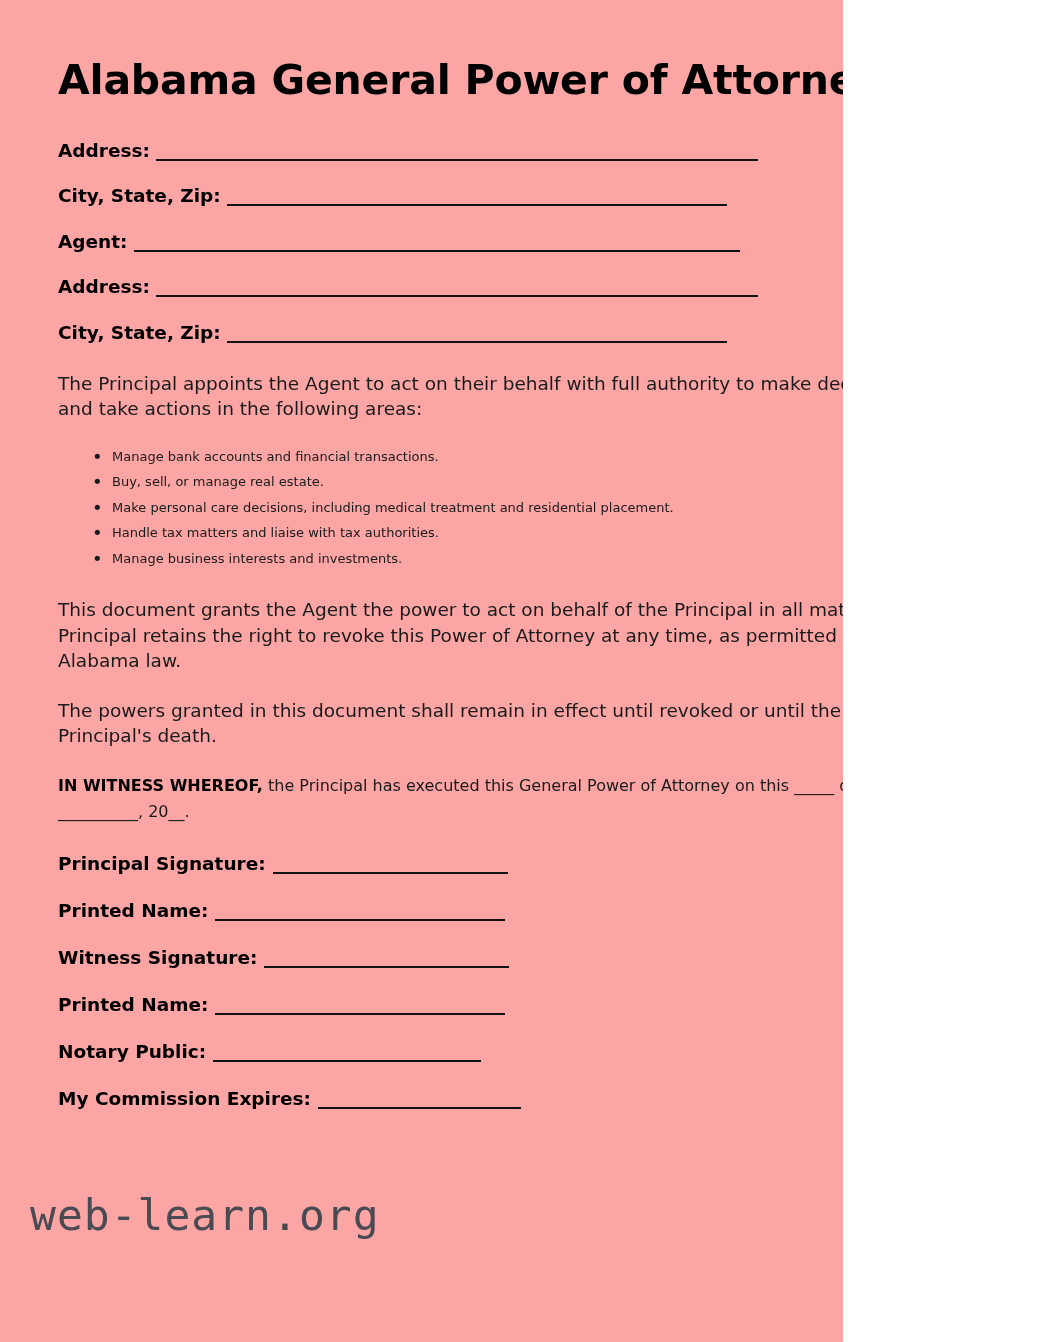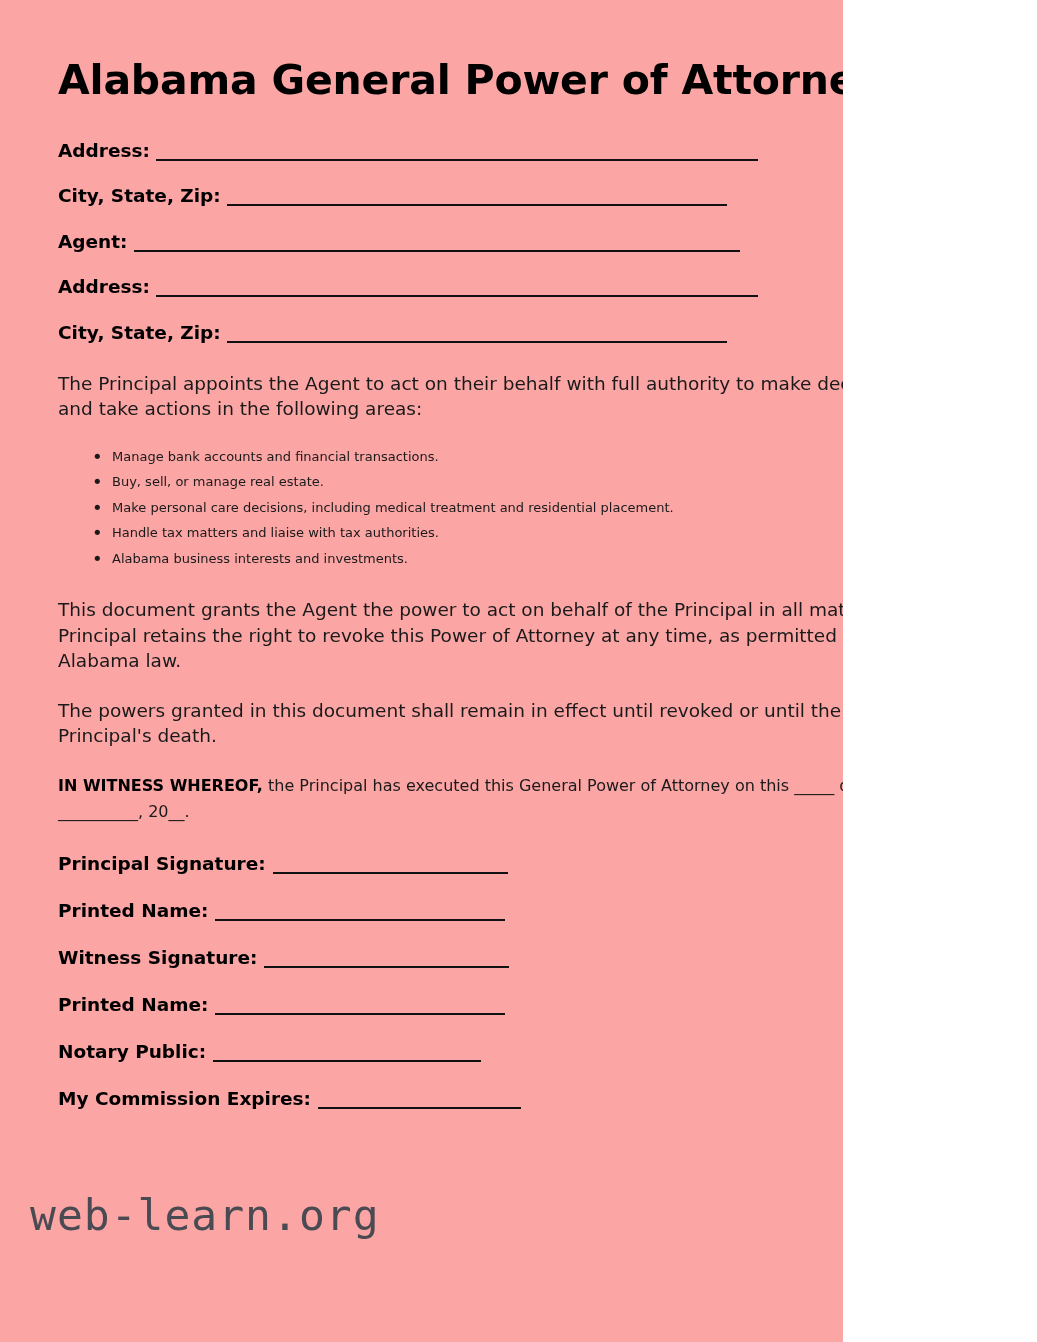--- a/index.html
+++ b/index.html
@@ -156,21 +156,21 @@
       </div>
     </div>
 
     <p class="body-para tight">The Principal appoints the Agent to act on their behalf with full authority to make decisions and take actions in the following areas:</p>
 
     <ul class="power-list">
       <li>Manage bank accounts and financial transactions.</li>
       <li>Buy, sell, or manage real estate.</li>
       <li>Make personal care decisions, including medical treatment and residential placement.</li>
       <li>Handle tax matters and liaise with tax authorities.</li>
-      <li>Alabama business interests and investments.</li>
+      <li>Manage business interests and investments.</li>
     </ul>
 
     <p class="body-para">This document grants the Agent the power to act on behalf of the Principal in all matters. The Principal retains the right to revoke this Power of Attorney at any time, as permitted by Alabama law.</p>
 
     <p class="body-para">The powers granted in this document shall remain in effect until revoked or until the Principal's death.</p>
 
     <p class="witness-para"><span class="lead">IN WITNESS WHEREOF,</span><span> the Principal has executed this General Power of Attorney on this _____ day of __________, 20__.</span></p>
 
     <div>
       <div class="sig-row">

